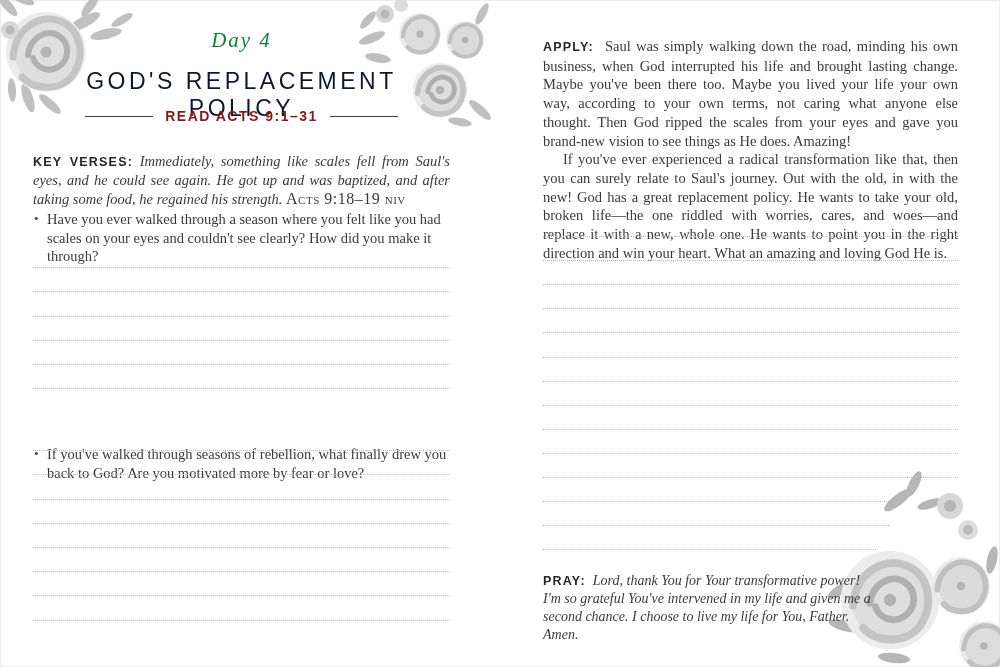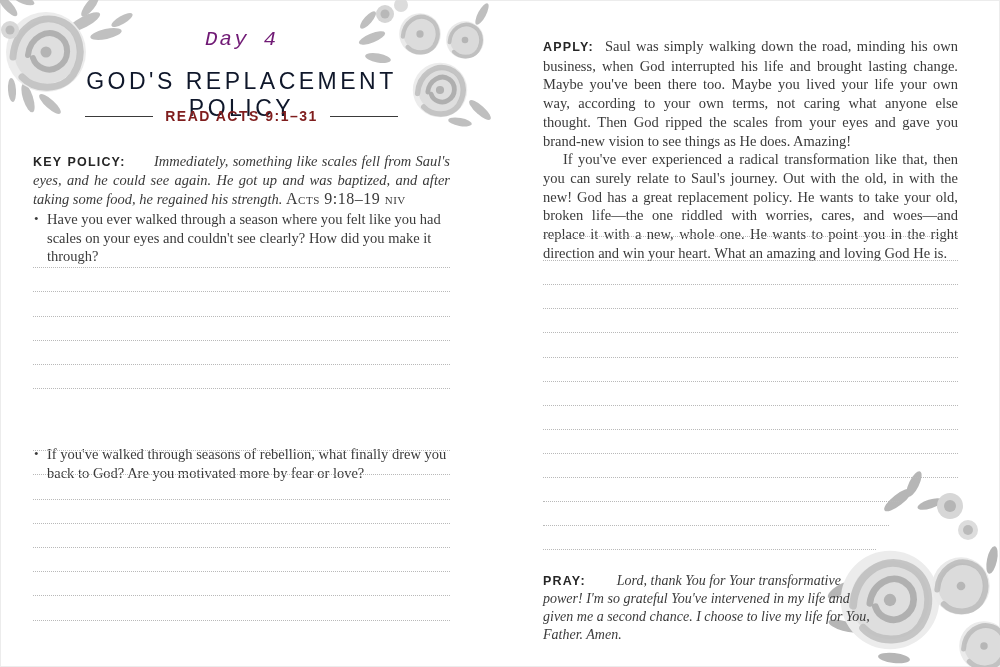--- a/index.html
+++ b/index.html
@@ -9,33 +9,33 @@
   .deco.tl{left:-6px;top:-6px;}
   .deco.tr{left:358px;top:-4px;}
   .deco.br{left:798px;top:468px;}
 
   .page{position:absolute;top:0;height:667px;}
   .page.left{left:33px;width:417px;}
   .page.right{left:543px;width:415px;}
 
   .abs{position:absolute;left:0;right:0;}
 
-  .day-script{top:28px;text-align:center;font-style:italic;font-size:21px;letter-spacing:2px;color:#701a75;
-              font-family:Liberation Mono, monospace;}
+  .day-script{top:28px;text-align:center;font-style:italic;font-size:21px;letter-spacing:2px;color:#15803d;
+              font-family:Liberation Serif, serif;}
   .title{top:68px;margin:0;text-align:center;font-family:"Liberation Sans",sans-serif;font-weight:500;
          font-size:23px;letter-spacing:3.5px;color:#0f172a;}
   .read-banner{top:108px;display:flex;align-items:center;justify-content:center;gap:12px;padding:0 52px;}
   .read-banner .rule{flex:1;height:0;border-top:1.5px solid #3a3a3a;}
   .read-banner .read-text{font-family:"Liberation Sans",sans-serif;font-weight:bold;font-size:14px;
                           letter-spacing:1.5px;color:#7f1d1d;white-space:nowrap;}
 
   .label{font-family:"Liberation Sans",sans-serif;font-weight:bold;font-size:12.5px;
          letter-spacing:1.2px;color:#262626;}
   .body-serif{font-size:14.5px;line-height:18.7px;}
-  .italic{font-style:italic;margin-left:24px;}
+  .italic{font-style:italic;}
   .smallcaps{font-variant:small-caps;font-size:16px;letter-spacing:0.5px;}
 
   .keyverses{top:137px;text-align:justify;}
   .understand{top:194px;}
   .bullet{position:relative;padding-left:14px;}
   .bullet .dot{position:absolute;left:1px;top:0;font-size:13px;color:#3a3a3a;}
   .q1{top:210px;}
   .q2{top:389px;}
 
   .lines .writing-line{height:23.2px;border-bottom:1px dotted #b9b9b9;}
@@ -151,21 +151,21 @@
   <div class="page left">
     <div class="abs day-script">Day 4</div>
     <h1 class="abs title">GOD'S REPLACEMENT POLICY</h1>
 
     <div class="abs read-banner">
       <span class="rule"></span>
       <span class="read-text">READ ACTS 9:1–31</span>
       <span class="rule"></span>
     </div>
 
-    <p class="abs body-serif keyverses"><span class="label">KEY POLICY:</span> <span class="italic">Immediately, something like scales fell from Saul's eyes, and he could see again. He got up and was baptized, and after taking some food, he regained his strength.</span> <span class="smallcaps">Acts 9:18–19 niv</span></p>
+    <p class="abs body-serif keyverses"><span class="label">KEY VERSES:</span> <span class="italic">Immediately, something like scales fell from Saul's eyes, and he could see again. He got up and was baptized, and after taking some food, he regained his strength.</span> <span class="smallcaps">Acts 9:18–19 niv</span></p>
 
 
     <div class="abs body-serif bullet q1">
       <span class="dot">•</span>
       <span>Have you ever walked through a season where you felt like you had scales on your eyes and couldn't see clearly? How did you make it through?</span>
     </div>
 
     <div class="abs lines g1">
         <div class="writing-line"></div>
         <div class="writing-line"></div>

